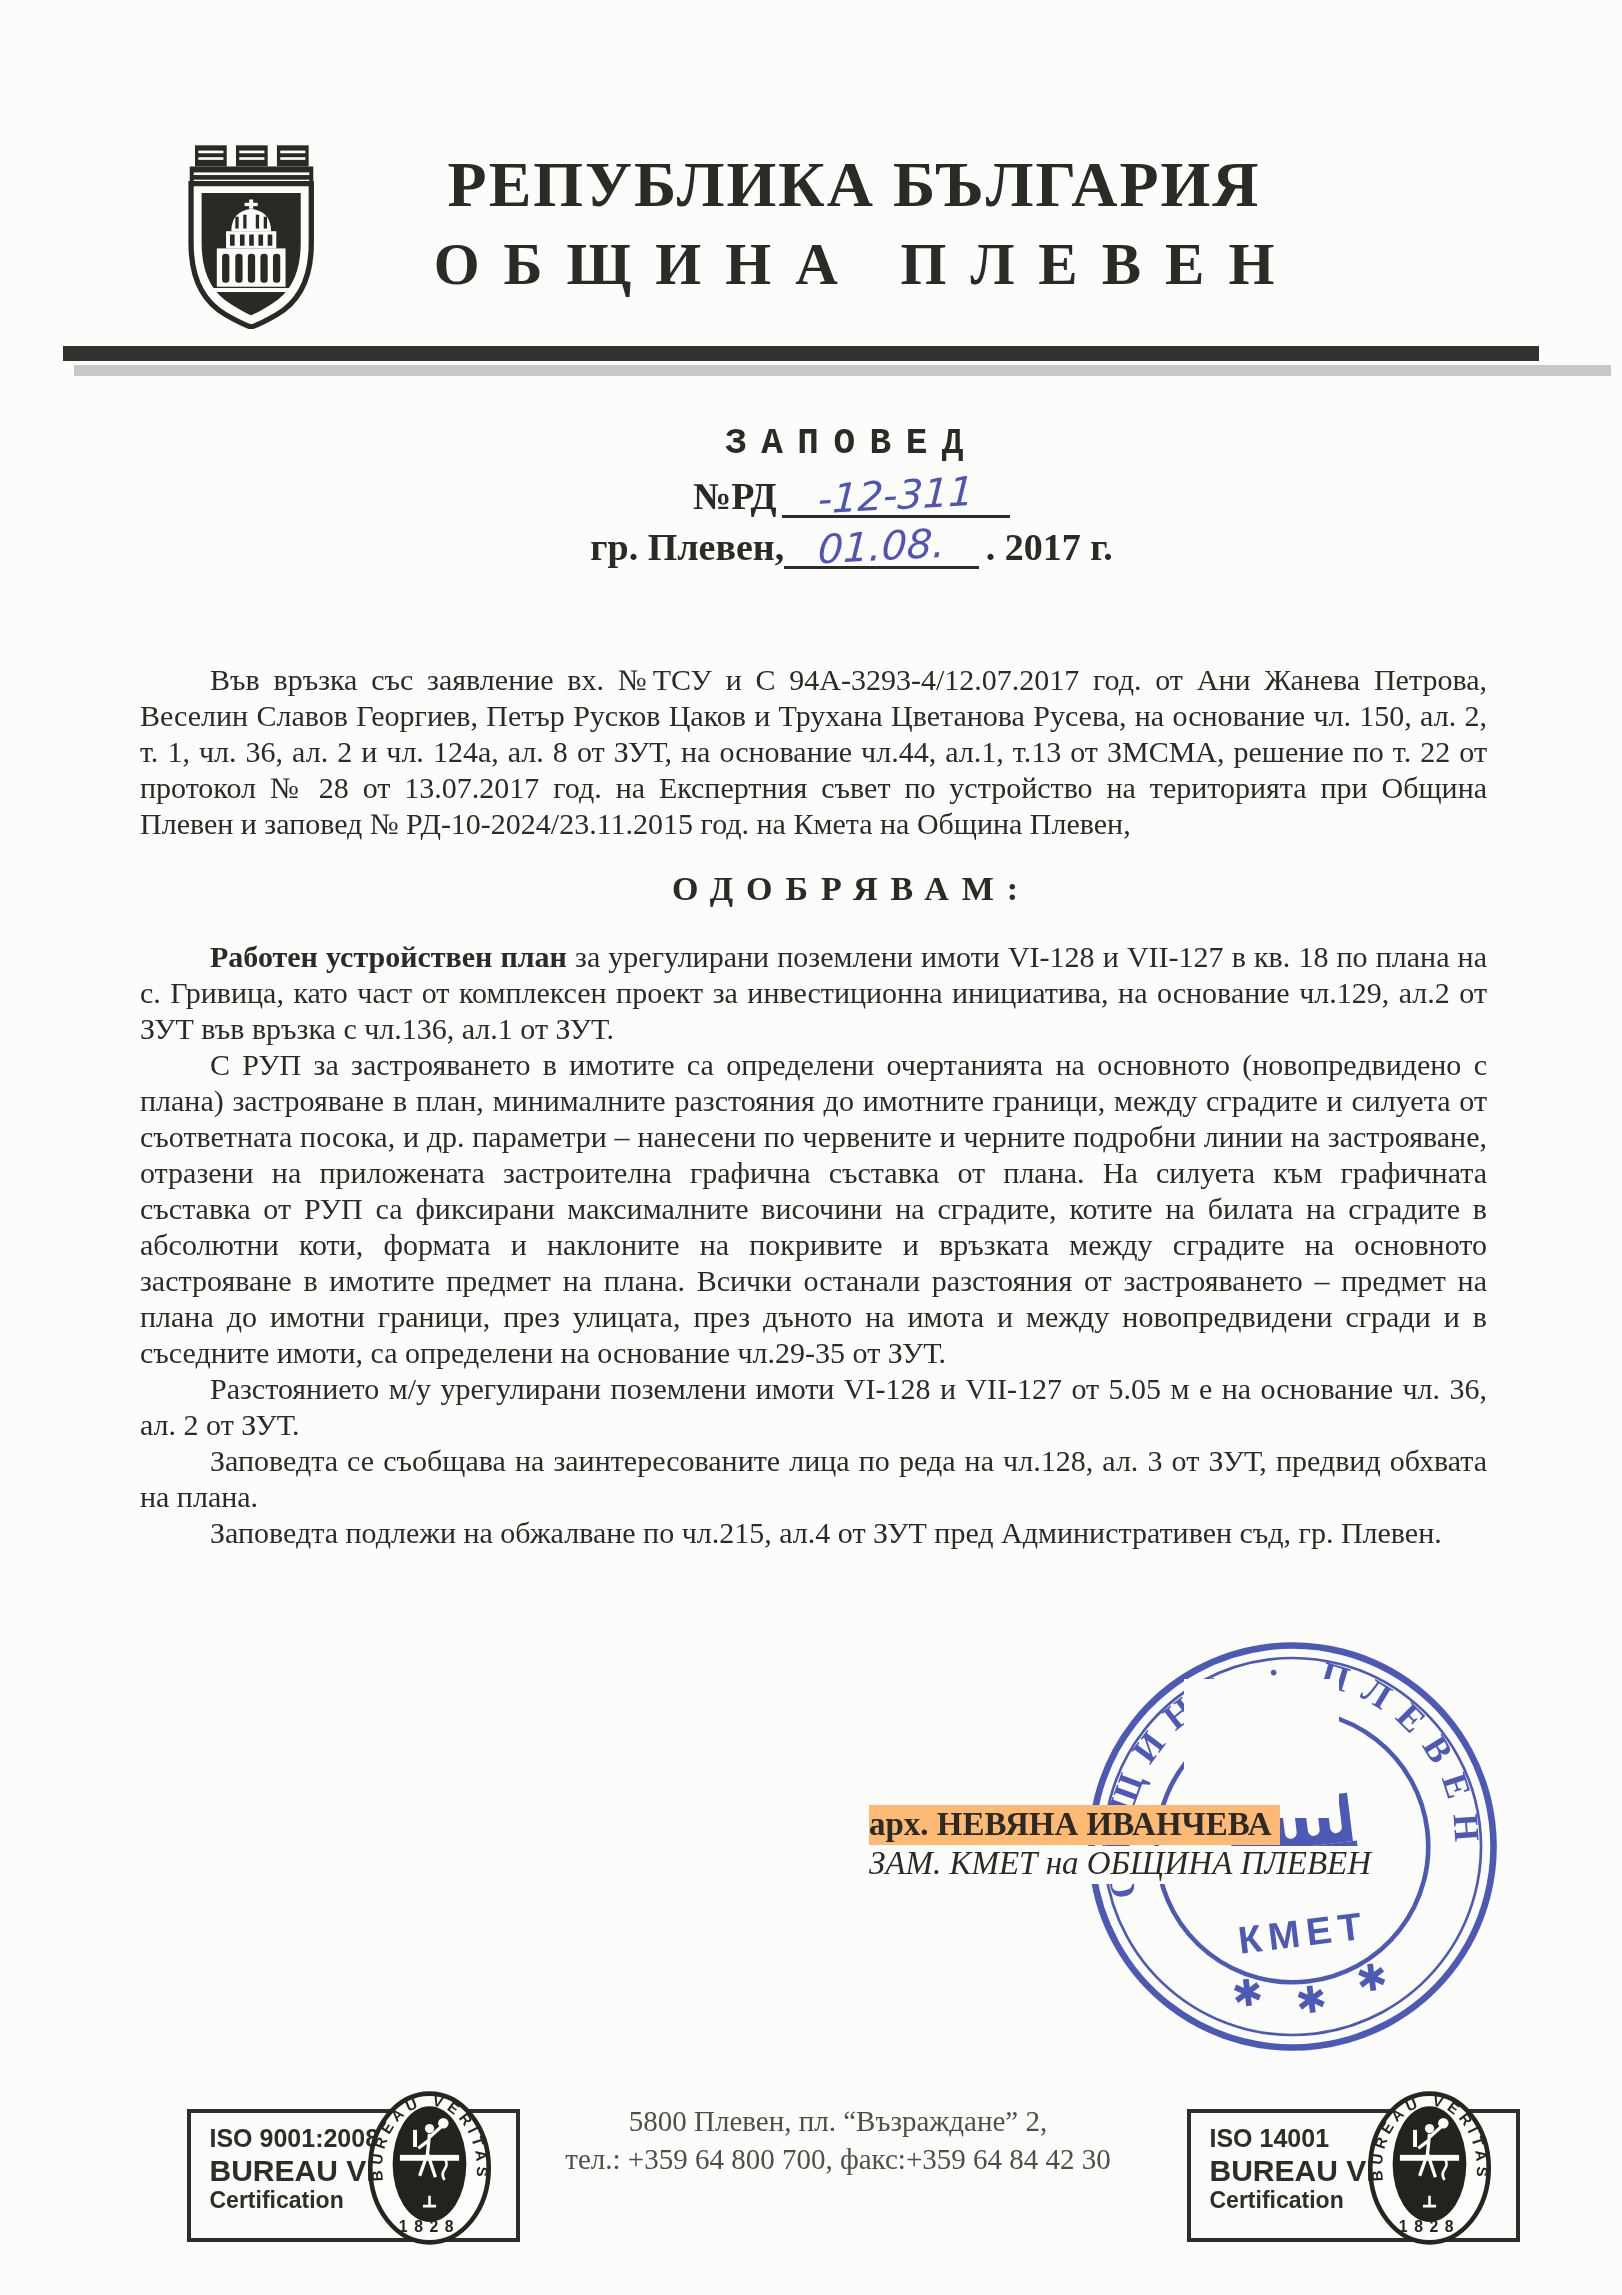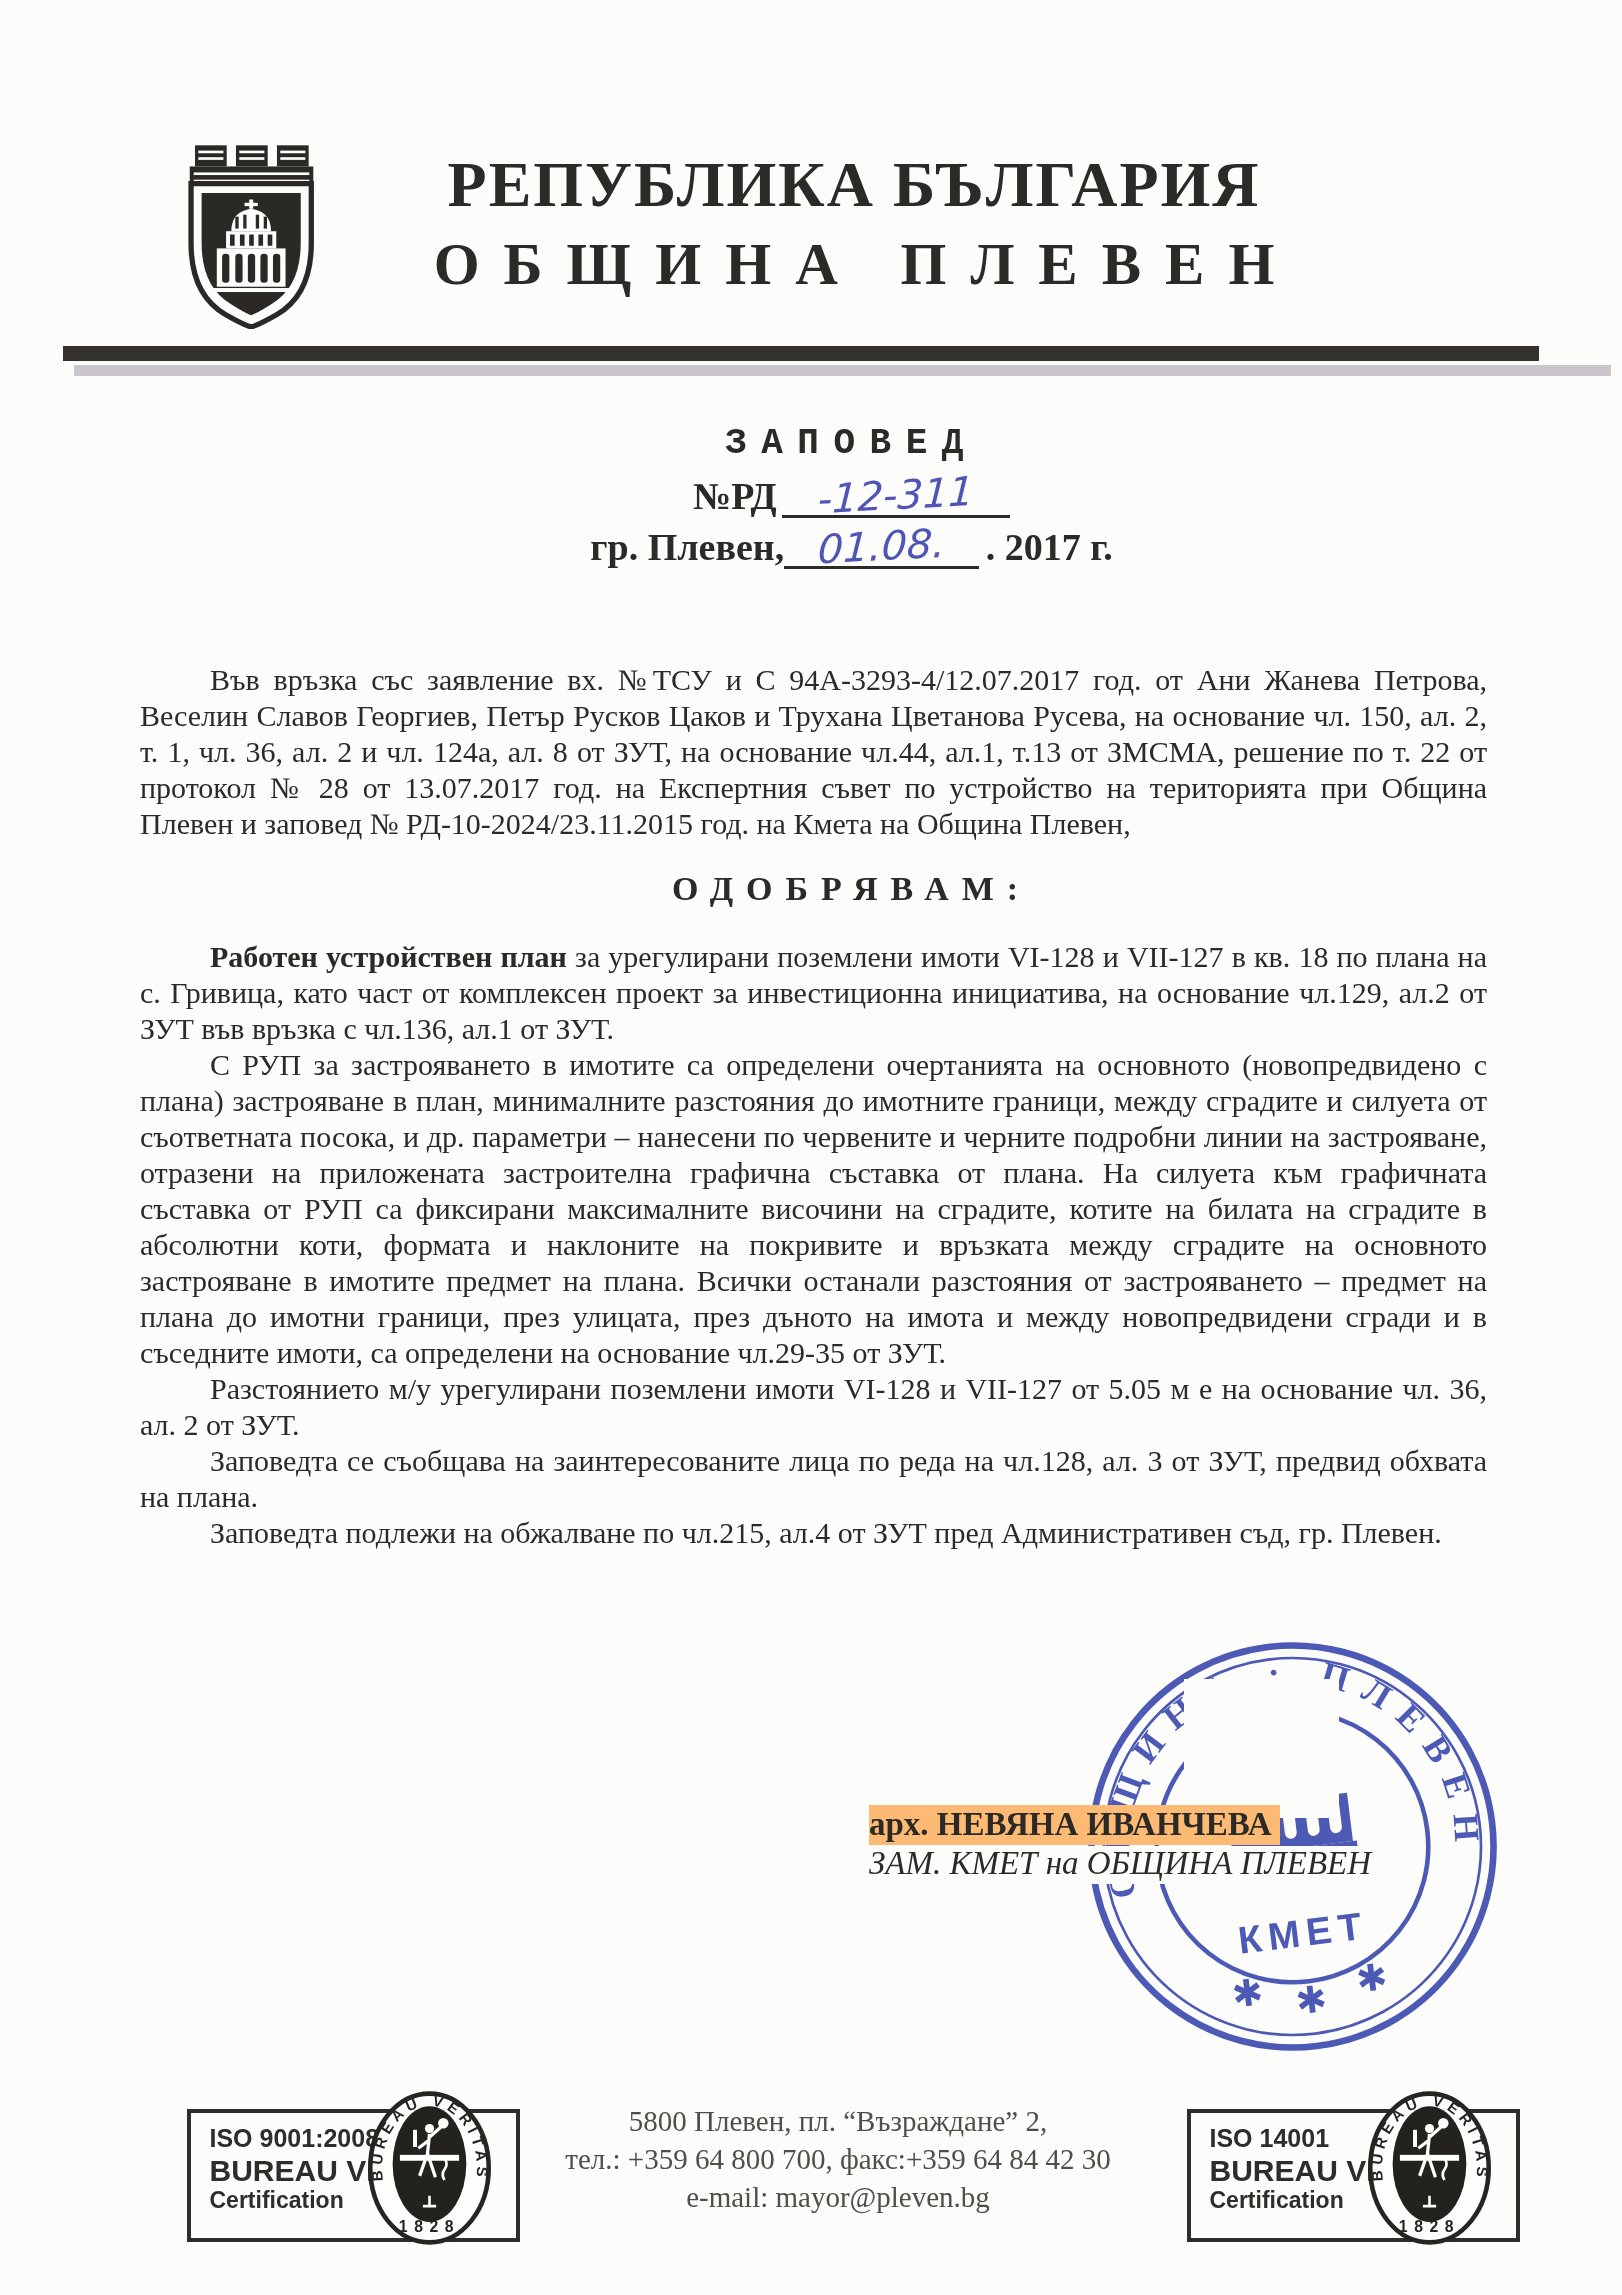--- a/index.html
+++ b/index.html
@@ -184,21 +184,20 @@
   <div class="scan-patch"></div>
 
   <div class="sig">
     <div><span class="sig-name">арх. НЕВЯНА ИВАНЧЕВА</span></div>
     <div><span class="sig-title">ЗАМ. КМЕТ на ОБЩИНА ПЛЕВЕН</span></div>
   </div>
 
   <div class="contact">
     <div>5800 Плевен, пл. “Възраждане” 2,</div>
     <div>тел.: +359 64 800 700, факс:+359 64 84 42 30</div>
-    <div>e-mail: mayor@pleven.bg</div>
   </div>
 
   <div class="cert-box cb-left">
     <div class="t t-iso">ISO 9001:2008</div>
     <div class="t t-org">BUREAU VERITAS</div>
     <div class="t t-sub">Certification</div>
   </div>
   <svg class="badge bd-left" viewBox="0 0 190 236">
     <defs>
         <path id="arcL" d="M 27 150 A 72 95 0 1 1 163 150" fill="none"></path>

